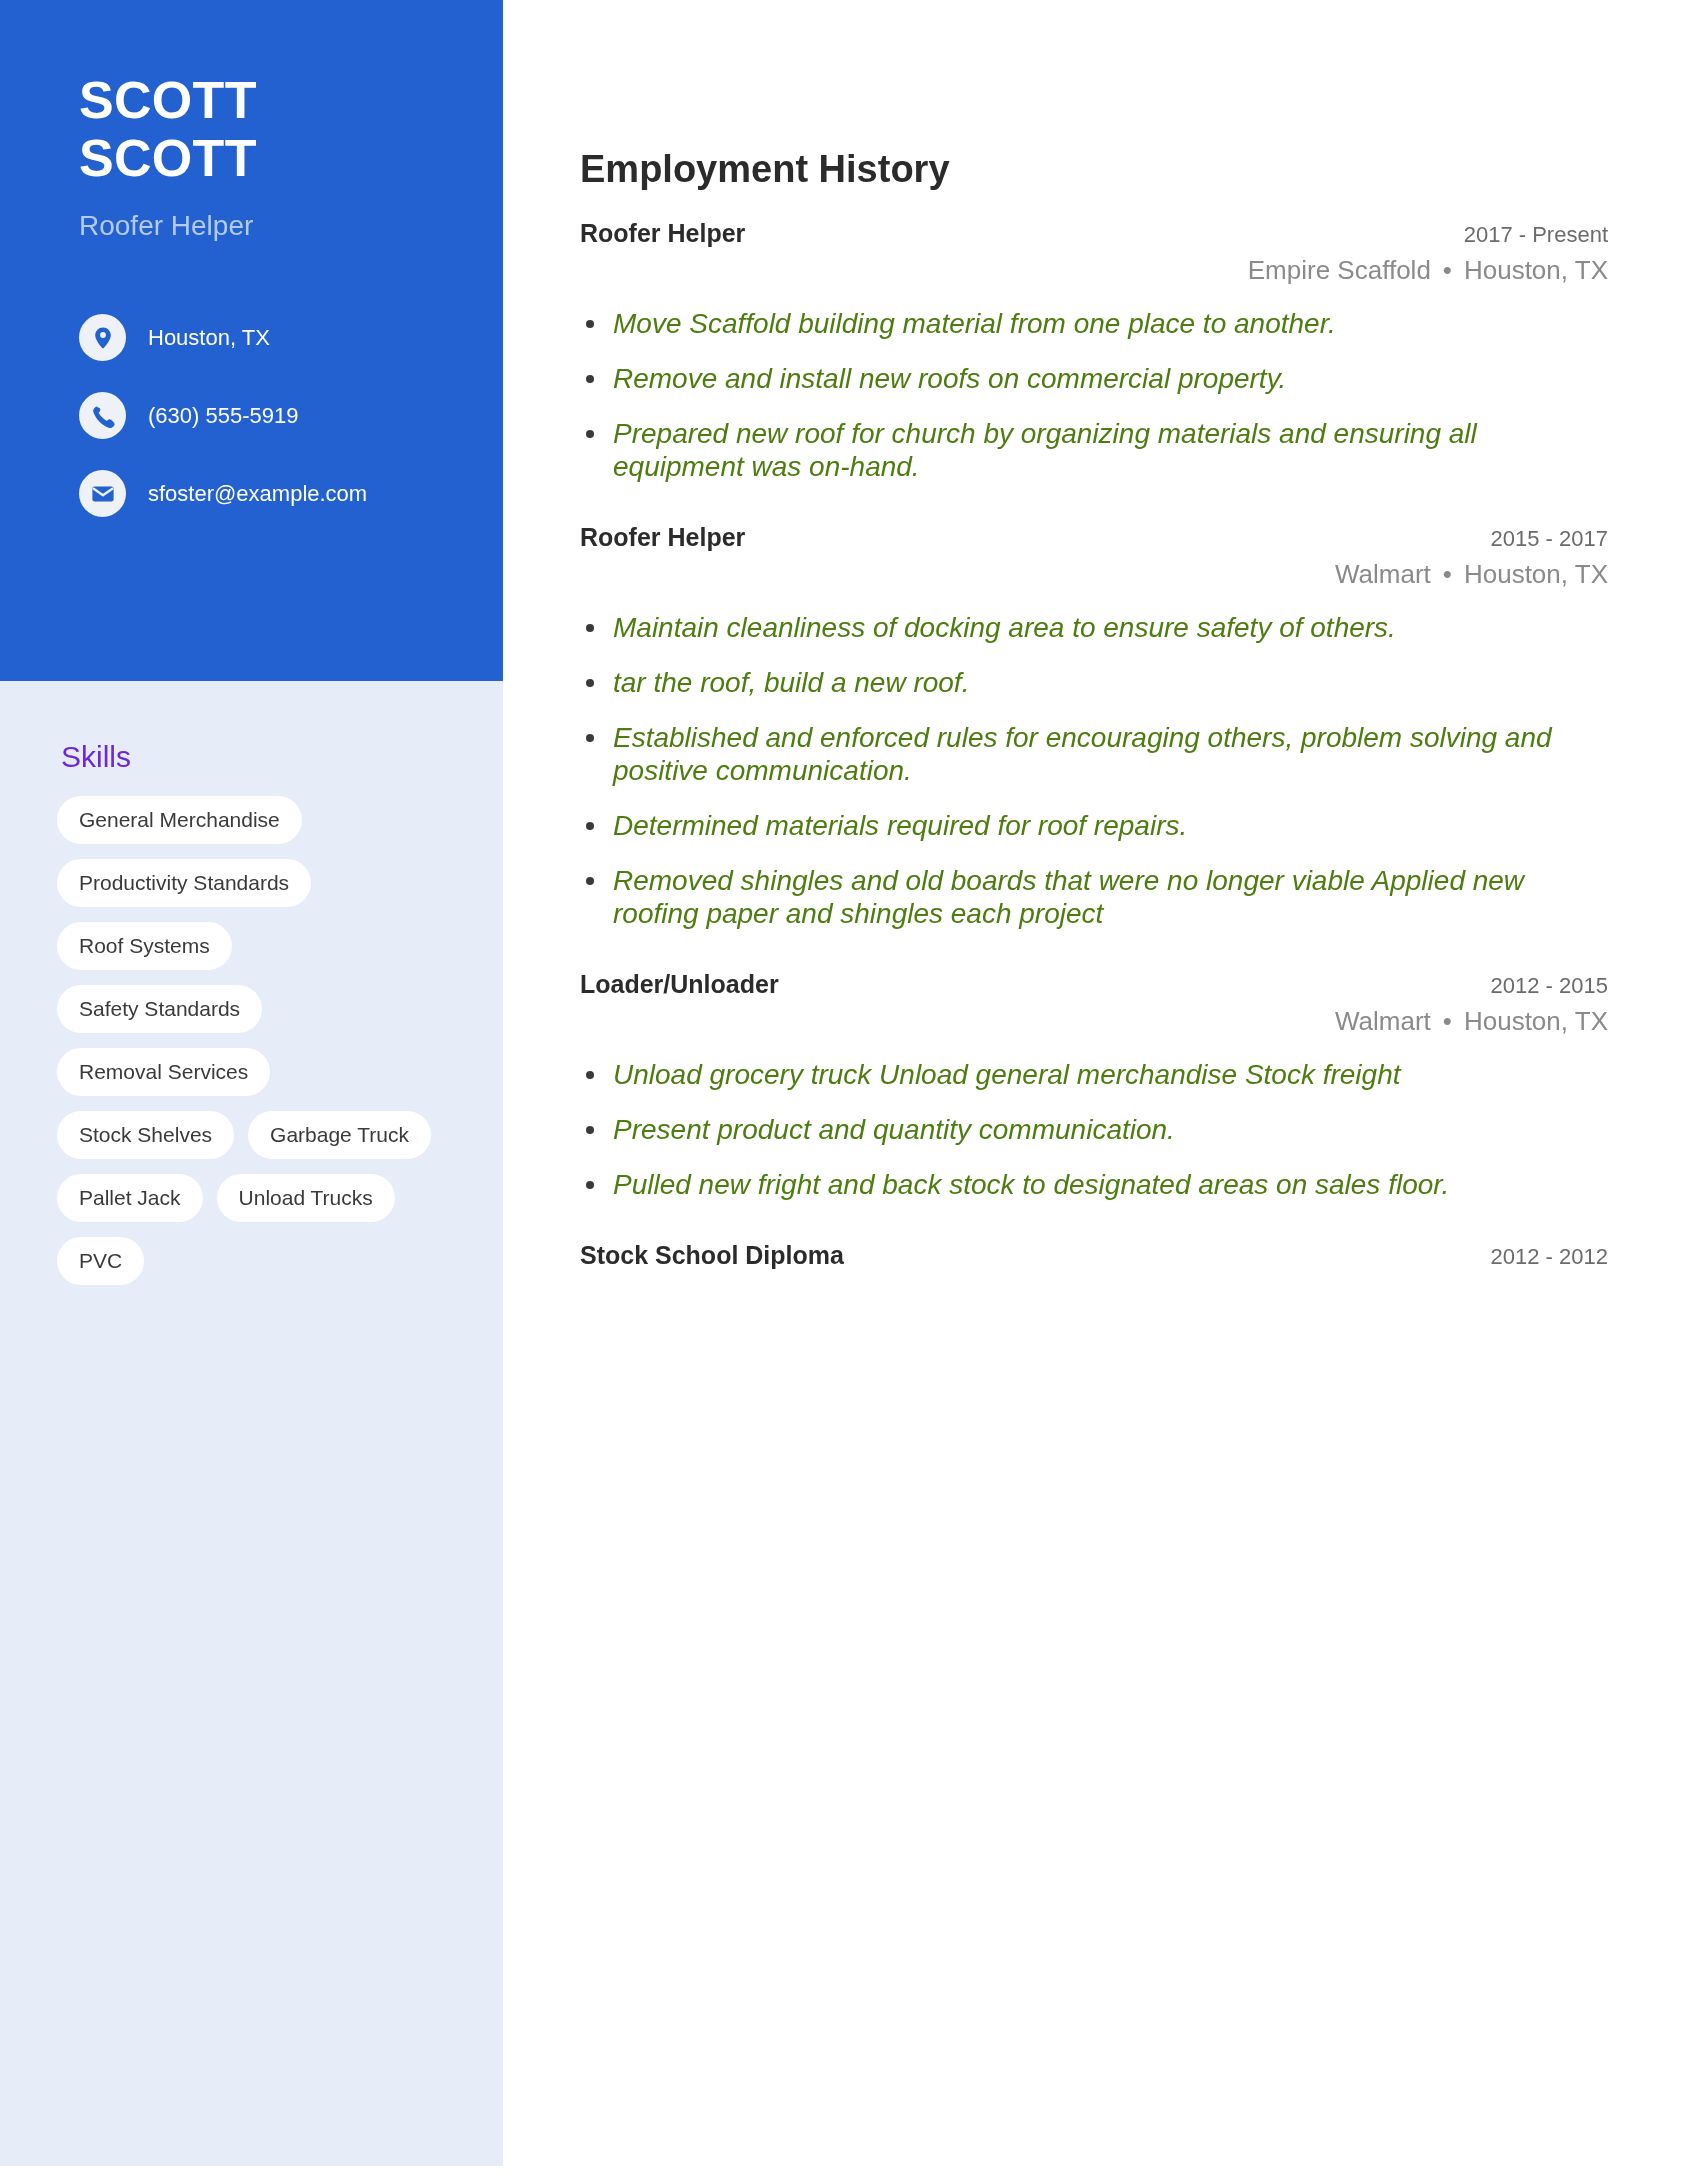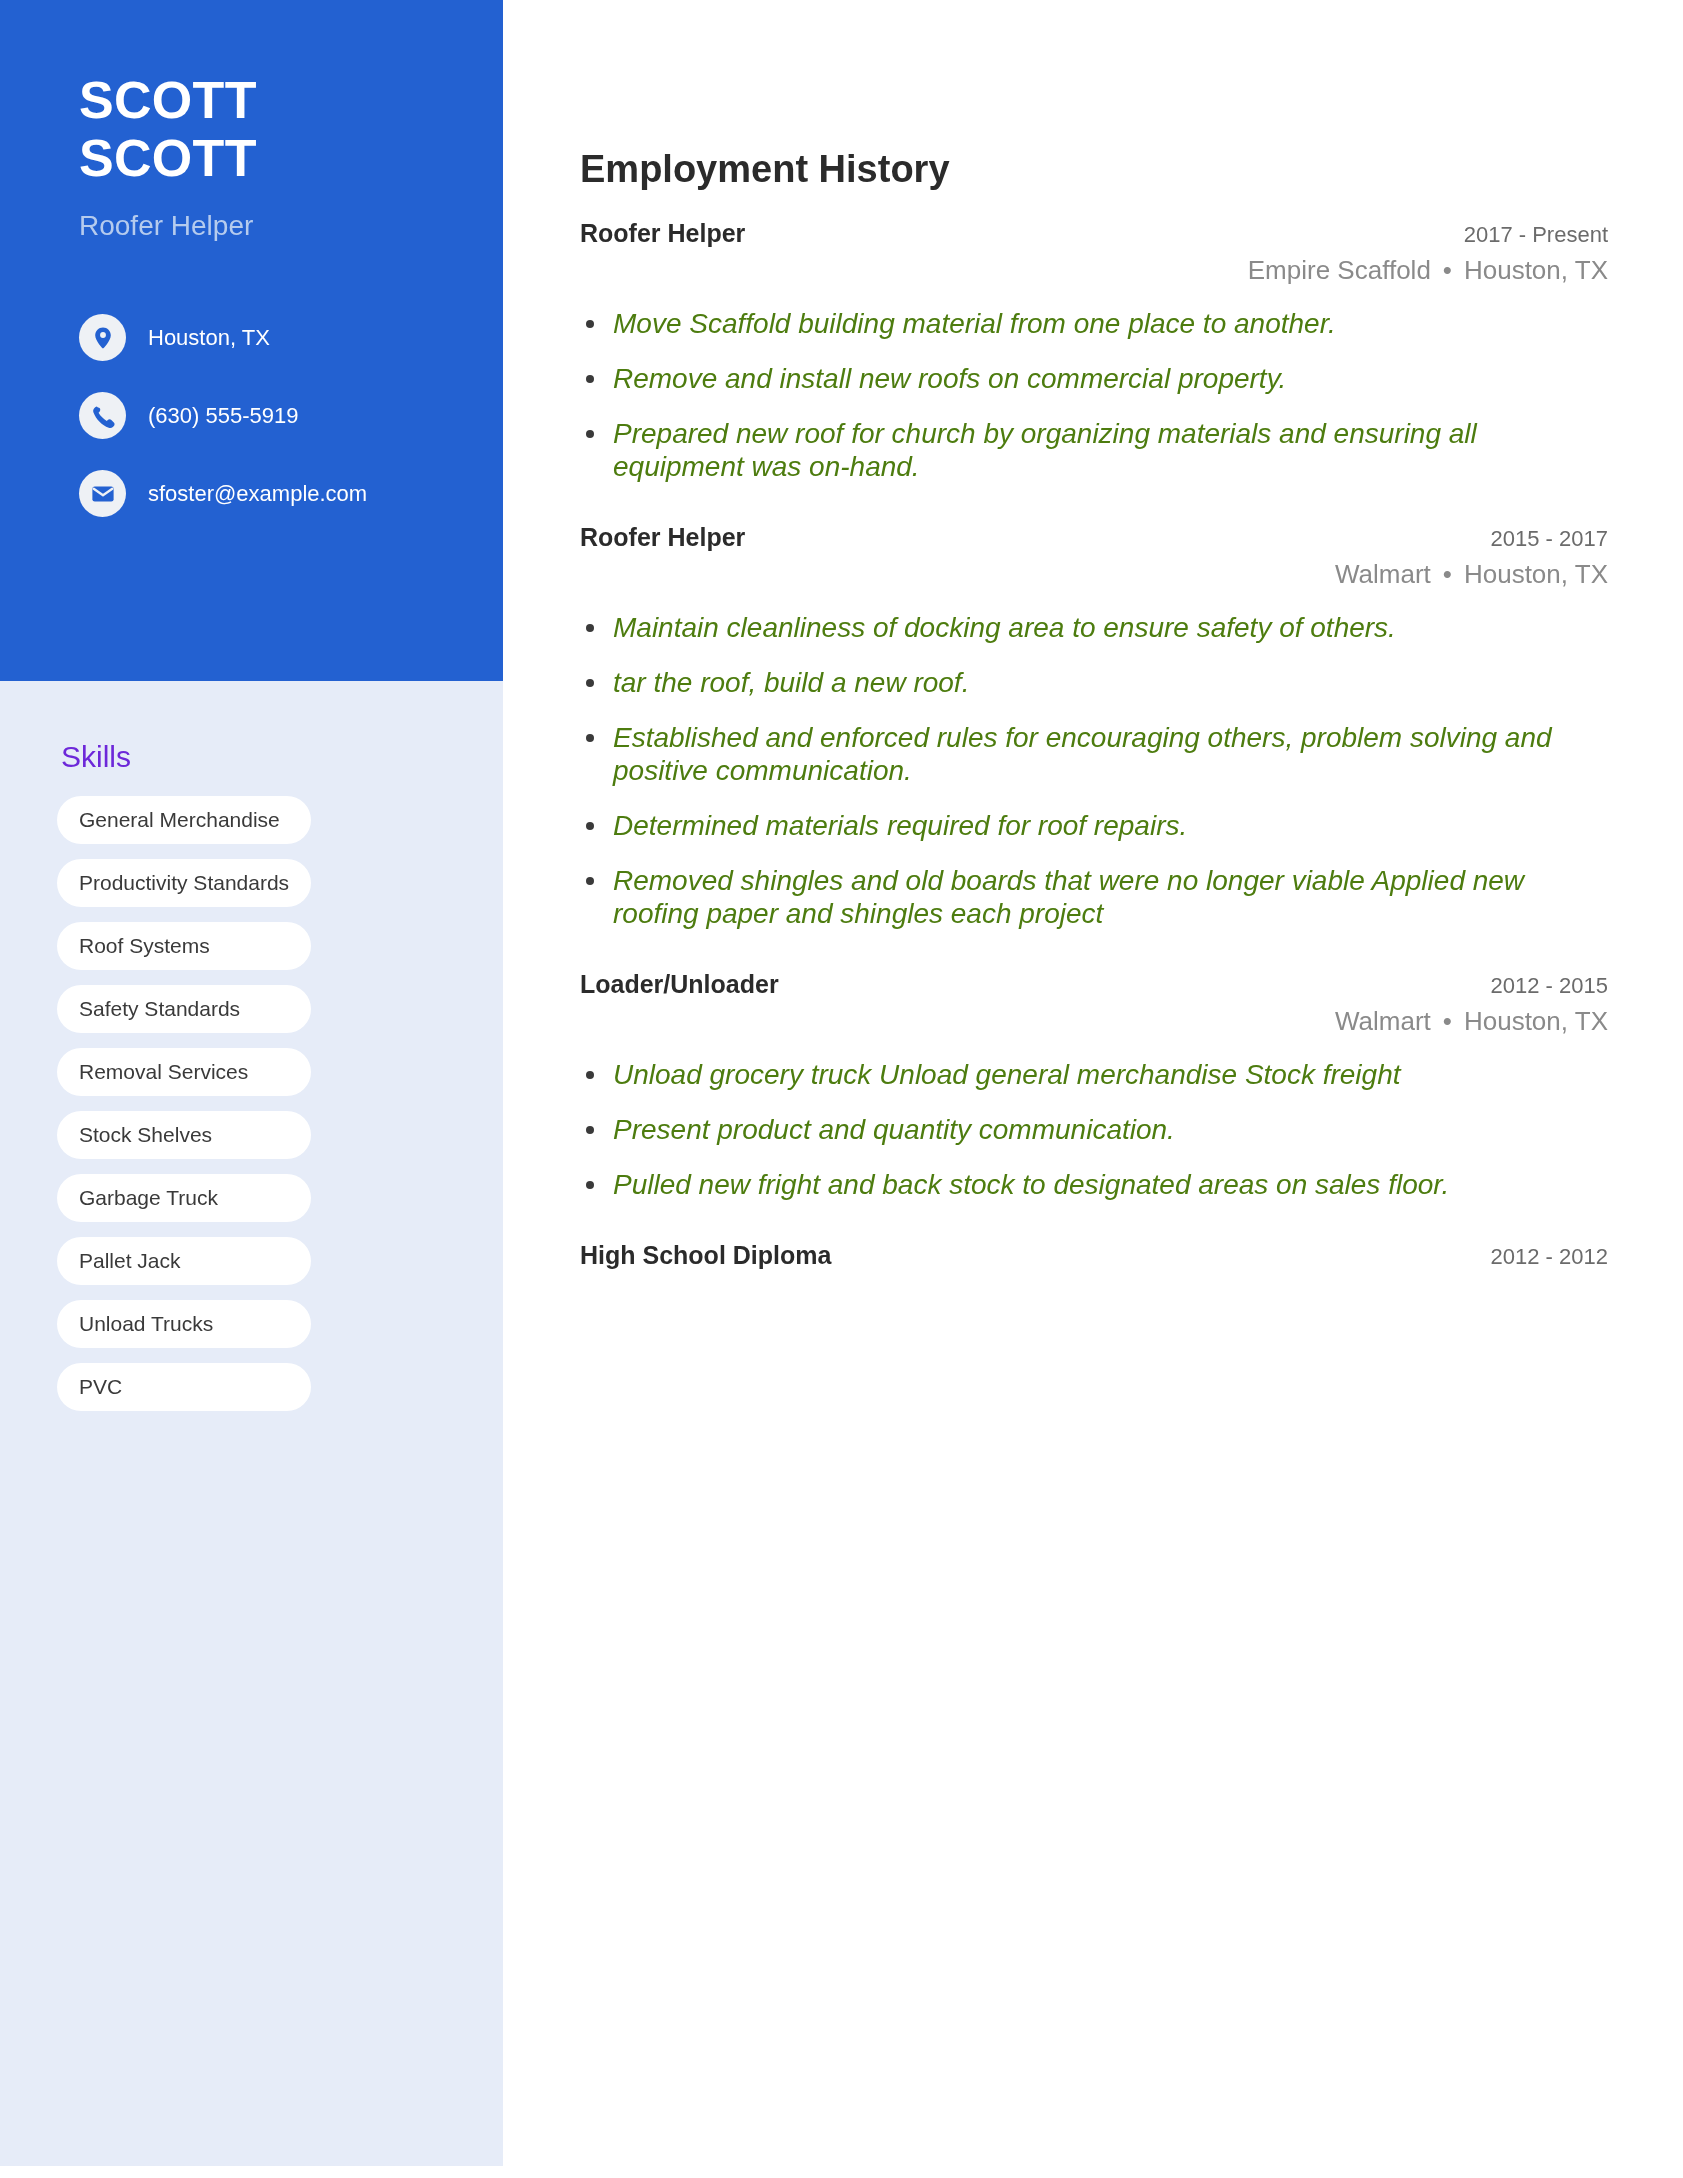--- a/index.html
+++ b/index.html
@@ -96,21 +96,20 @@
     font-size: 30px;
     line-height: 34px;
     font-weight: 400;
     margin: 0 0 22px 4px;
   }
   .skill-tags {
     display: flex;
     flex-wrap: wrap;
     gap: 15px 14px;
     align-content: flex-start;
-    flex-direction: column;
   }
   .skill-tag {
     background: #ffffff;
     border-radius: 30px;
     padding: 11px 22px;
     font-size: 21px;
     line-height: 26px;
     color: #3a3a3a;
     white-space: nowrap;
   }
@@ -312,21 +311,21 @@
       <ul class="bullets">
         <li>Unload grocery truck Unload general merchandise Stock freight</li>
         <li>Present product and quantity communication.</li>
         <li>Pulled new fright and back stock to designated areas on sales floor.</li>
       </ul>
     </section>
 
 
     <section class="entry edu-entry">
       <div class="entry-top">
-        <span class="entry-role">High School Diploma</span>
+        <span class="entry-role">Stock School Diploma</span>
         <span class="entry-dates">2012 - 2012</span>
       </div>
     </section>
 
   </main>
 
 </div>
 
 
 </body></html>

